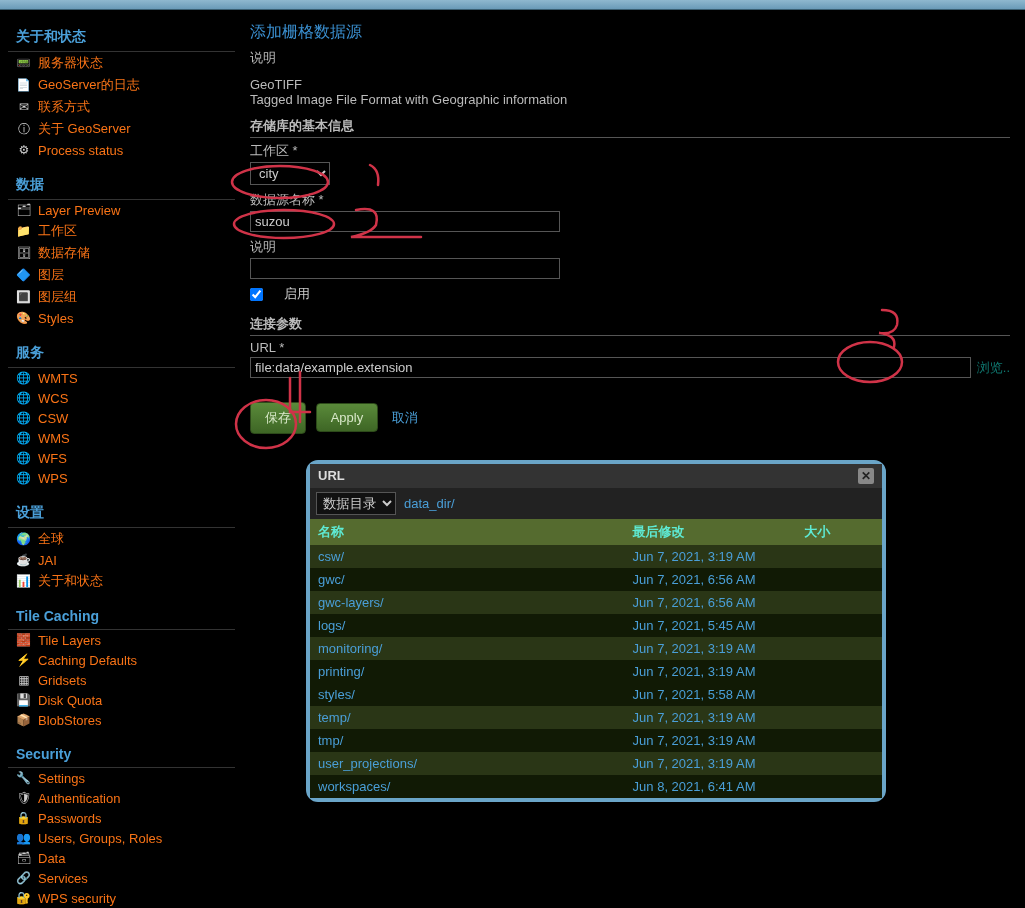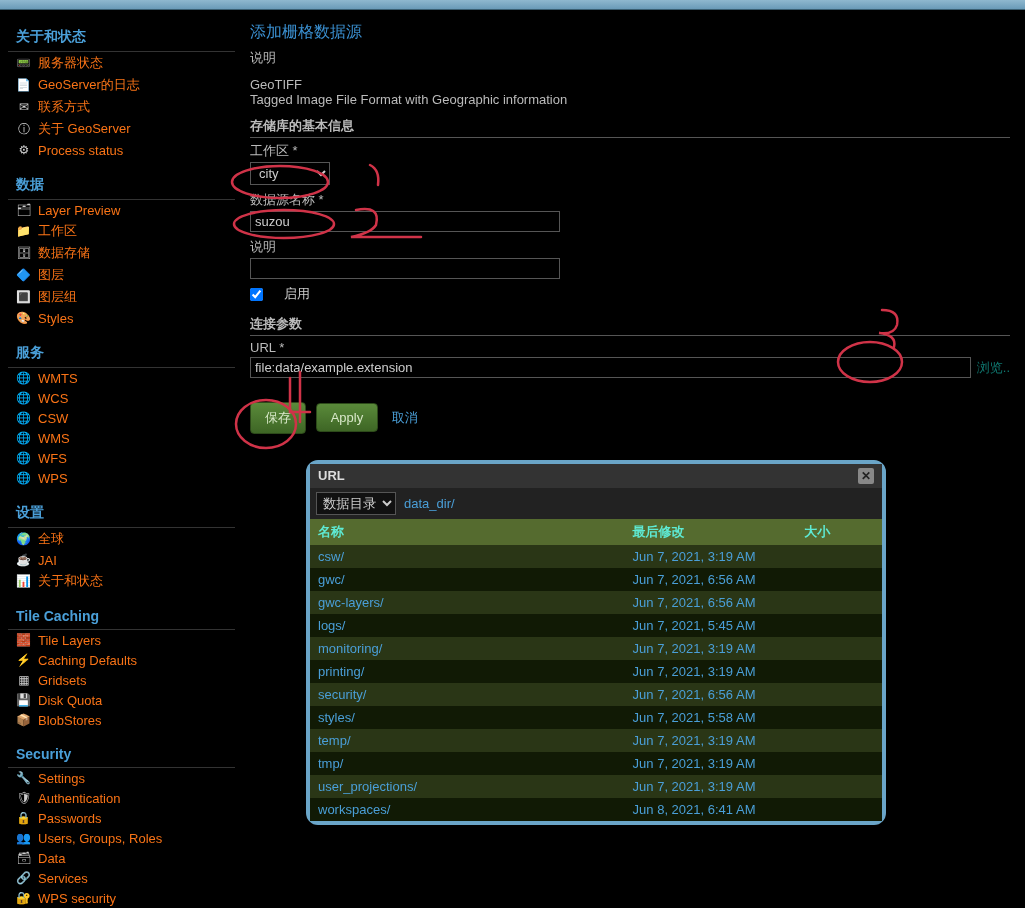--- a/index.html
+++ b/index.html
@@ -387,25 +387,20 @@
         <tr class="r0">
           <td><a>monitoring/</a></td>
           <td class="tm">Jun 7, 2021, 3:19 AM</td>
           <td></td>
         </tr>
         <tr class="r1">
           <td><a>printing/</a></td>
           <td class="tm">Jun 7, 2021, 3:19 AM</td>
           <td></td>
         </tr>
-        <tr class="r0">
-          <td><a>security/</a></td>
-          <td class="tm">Jun 7, 2021, 6:56 AM</td>
-          <td></td>
-        </tr>
         <tr class="r1">
           <td><a>styles/</a></td>
           <td class="tm">Jun 7, 2021, 5:58 AM</td>
           <td></td>
         </tr>
         <tr class="r0">
           <td><a>temp/</a></td>
           <td class="tm">Jun 7, 2021, 3:19 AM</td>
           <td></td>
         </tr>

